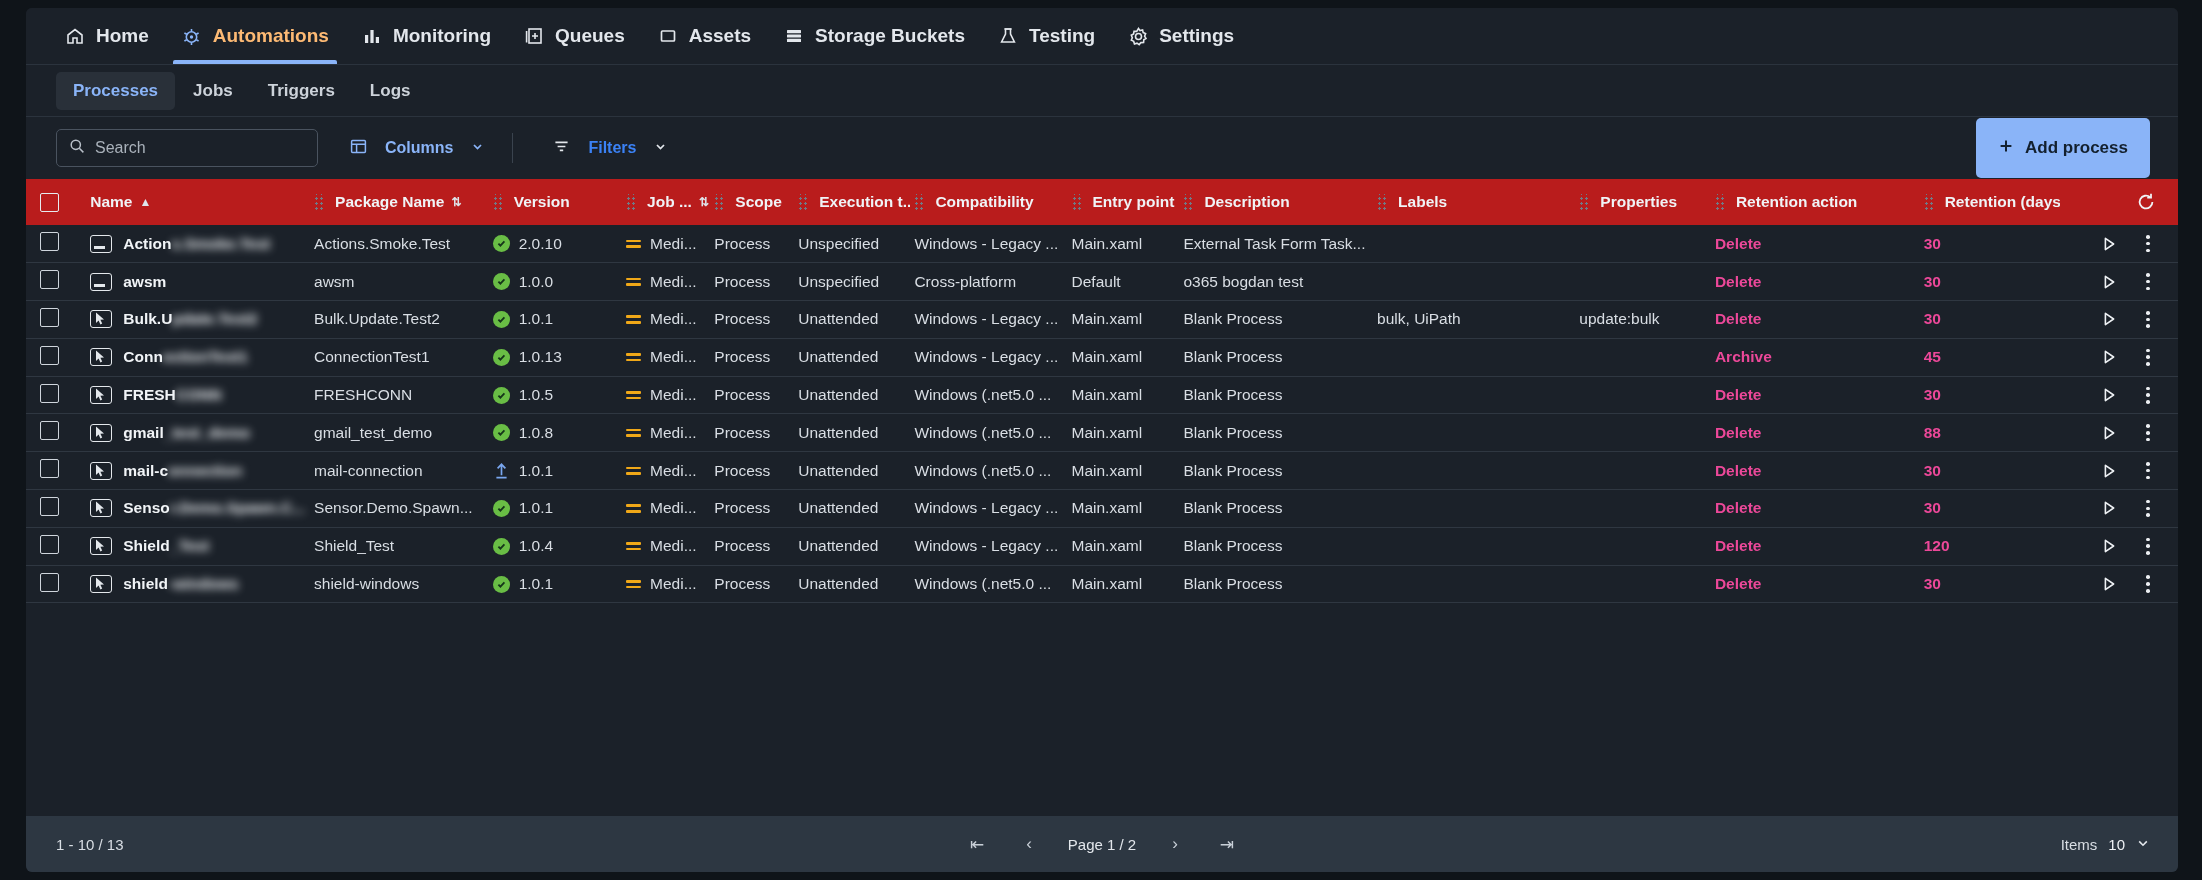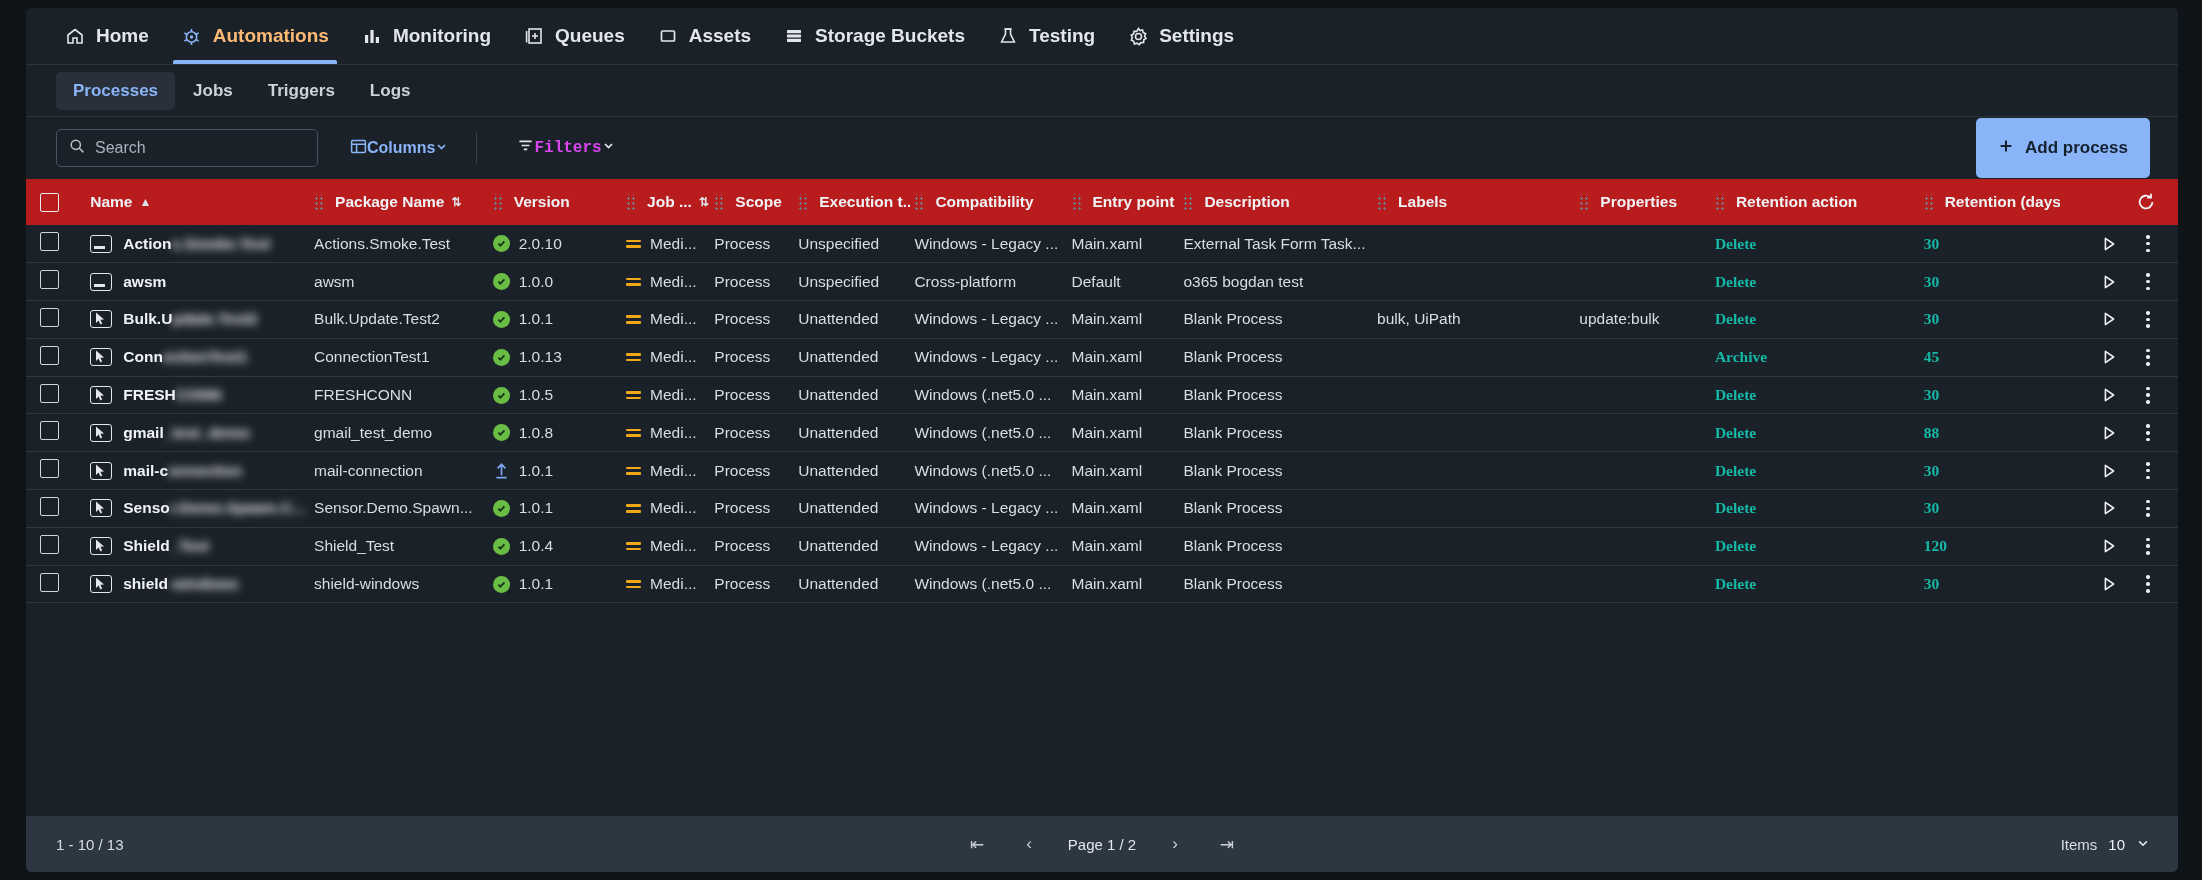--- a/index.html
+++ b/index.html
@@ -68,27 +68,27 @@
     display: flex; align-items: center; gap: 10px;
     padding: 0 12px; background: transparent;
   }
   .searchbox input {
     background: transparent; border: 0; outline: none;
     color: #d7dce2; font-size: 16px; width: 100%;
     font-family: "Liberation Sans", sans-serif;
   }
   .searchbox input::placeholder { color: #aab2bb; }
   .tbtn {
-    display: flex; align-items: center; gap: 0;
+    display: flex; align-items: center; gap: 18px;
     height: 38px; padding: 0 14px; border-radius: 5px;
     font-size: 16px; font-weight: bold; cursor: pointer;
     white-space: nowrap;
   }
   .tbtn.blue { color: #8ab4f8; margin-left: 18px; }
-  .tbtn.plain { color: #d946ef; margin-left: 12px; font-family: Liberation Mono, monospace; }
+  .tbtn.plain { color: #3b82f6; margin-left: 12px; }
   .vdiv { width: 1px; height: 30px; background: #3a434e; margin: 0 14px; }
   .spacer { flex: 1; }
   .addbtn {
     height: 60px; padding: 0 22px; border-radius: 5px;
     background: #8ab4f8; color: #13202e;
     font-size: 17px; font-weight: bold;
     display: flex; align-items: center; gap: 11px;
     cursor: pointer; border: 0;
     font-family: "Liberation Sans", sans-serif;
     margin-left: 48px;
@@ -109,21 +109,21 @@
     background-image: radial-gradient(#707b88 1px, transparent 1.2px);
     background-size: 5px 5px; background-position: 0 2px;
     cursor: col-resize;
   }
   .sorticon { color: #dfe4ea; font-size: 12px; line-height: 1; }
   tbody tr { height: 37.8px; border-bottom: 1px solid #2f3741; }
   tbody td {
     font-size: 15.5px; color: #d9dee4; padding: 0 4px;
     white-space: nowrap; overflow: hidden; text-overflow: ellipsis;
   }
-  td.bold { font-weight: bold; color: #14b8a6; font-family: Liberation Serif, serif; }
+  td.bold { font-weight: bold; color: #ec4899; }
   .cb {
     width: 19px; height: 19px; border: 1.6px solid #cfd5dc;
     border-radius: 2px; display: inline-block; cursor: pointer;
     background: transparent;
   }
   .cb.hdr { border-color: #e7ebef; }
   .namecell { display: flex; align-items: center; gap: 11px; }
   .procicon {
     width: 22px; height: 18px; flex: 0 0 22px;
     border: 1.6px solid #e4e8ec; border-radius: 3px;

